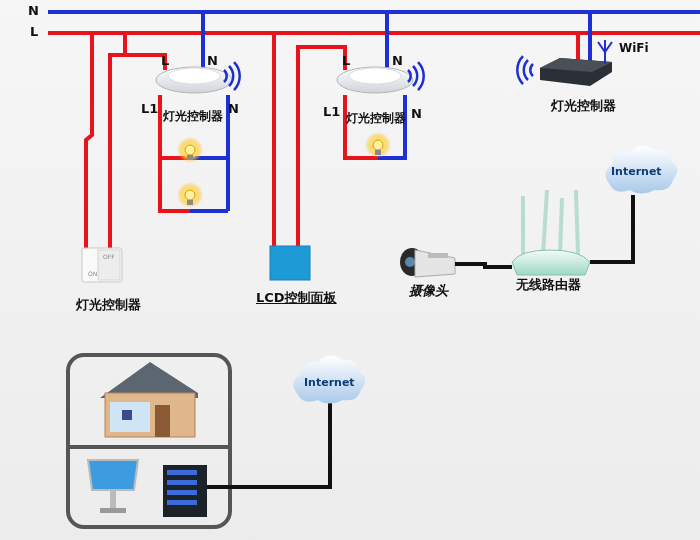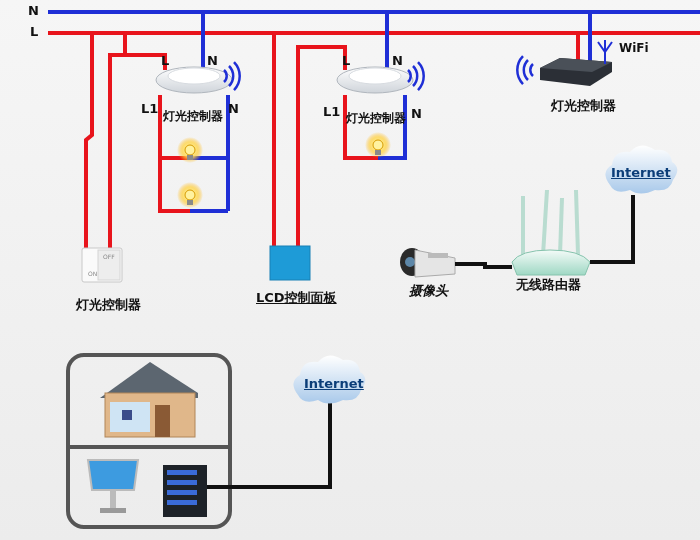--- a/index.html
+++ b/index.html
@@ -5,21 +5,21 @@
   html,body{margin:0;padding:0;}
   body{width:700px;height:540px;overflow:hidden;position:relative;
     background:linear-gradient(180deg,#f6f6f6 0%,#ececec 100%);
     font-family:"DejaVu Sans",sans-serif;}
   #diagram{position:absolute;left:0;top:0;width:700px;height:540px;}
   .lbl{position:absolute;font-family:"DejaVu Sans",sans-serif;color:#111;white-space:nowrap;}
   .bus-label{font-size:13px;font-weight:bold;}
   .term{font-size:13px;font-weight:bold;}
   .small{font-size:12px;font-weight:bold;}
   .dev{font-size:13px;font-weight:bold;}
-  .cloud-text{font-size:13px;font-weight:bold;color:#0b3d78;text-decoration:underline;}
+  .cloud-text{font-size:11px;font-weight:bold;color:#0b3d78;}
 </style>
 </head>
 <body>
 
 <svg id="diagram" viewBox="0 0 700 540">
   <defs>
     <radialGradient id="glow" cx="50%" cy="50%" r="50%">
       <stop offset="0%" stop-color="#fff6b0"></stop>
       <stop offset="60%" stop-color="#ffd54a" stop-opacity="0.8"></stop>
       <stop offset="100%" stop-color="#ffb000" stop-opacity="0"></stop>

